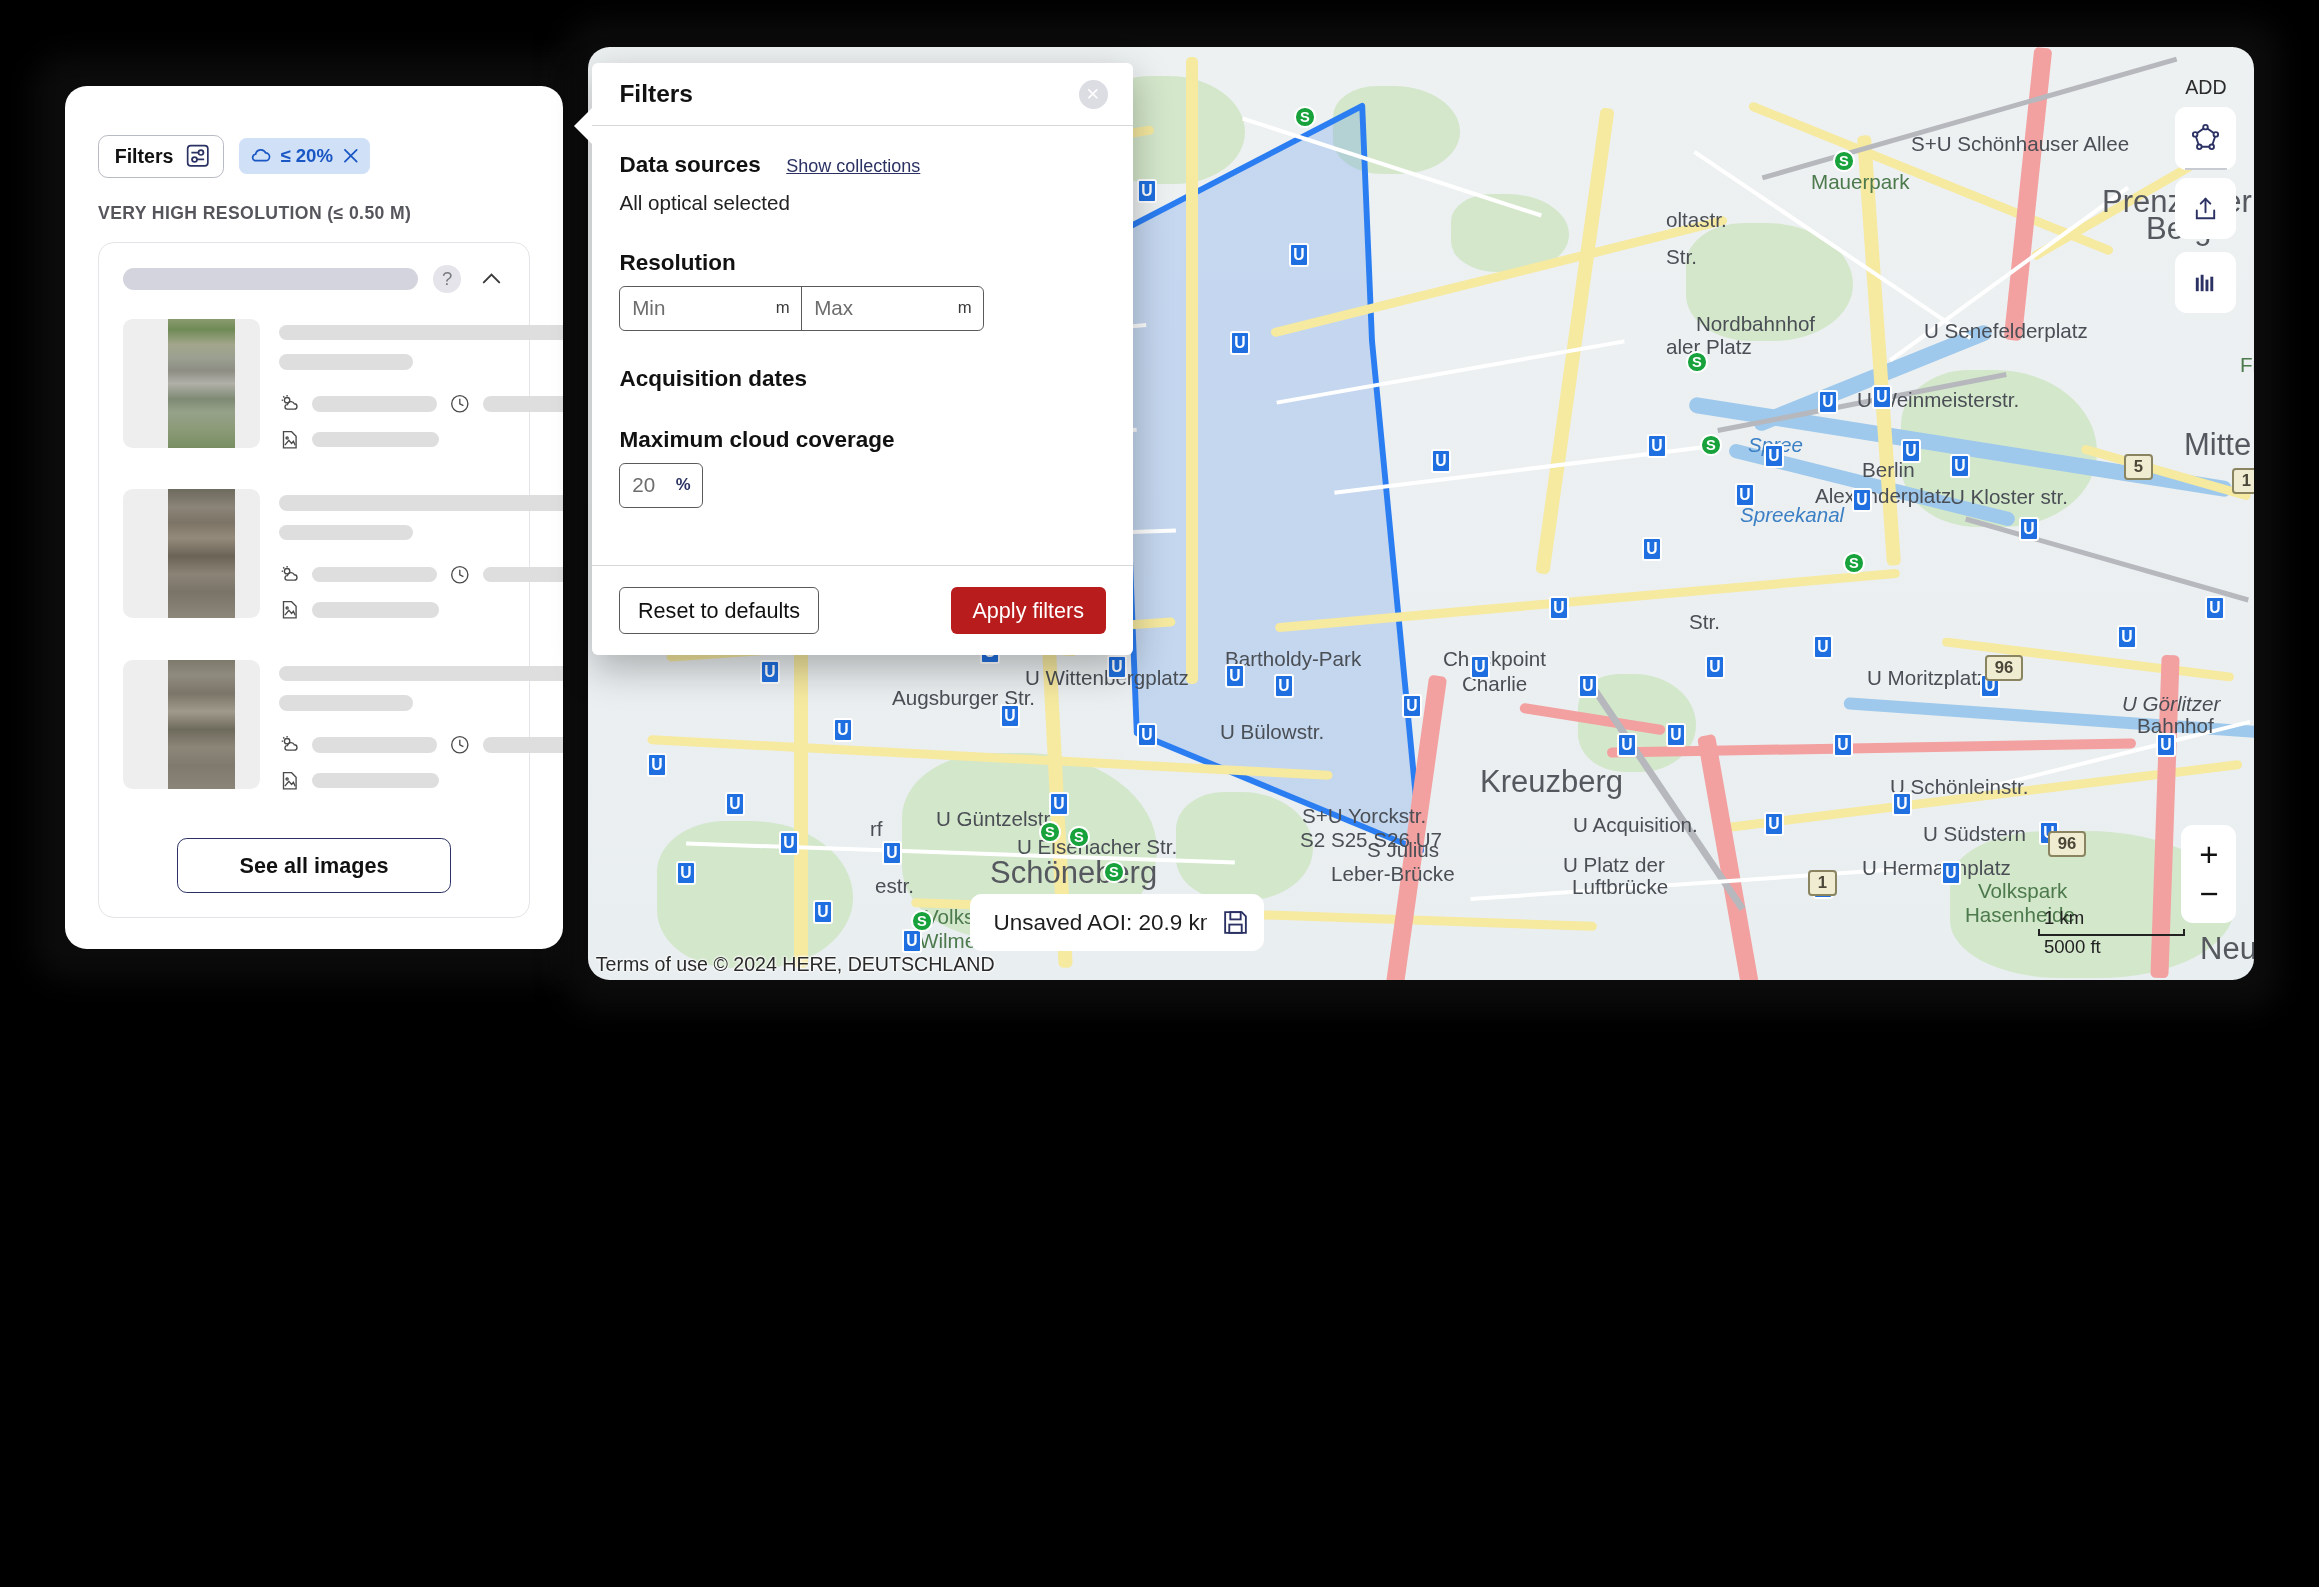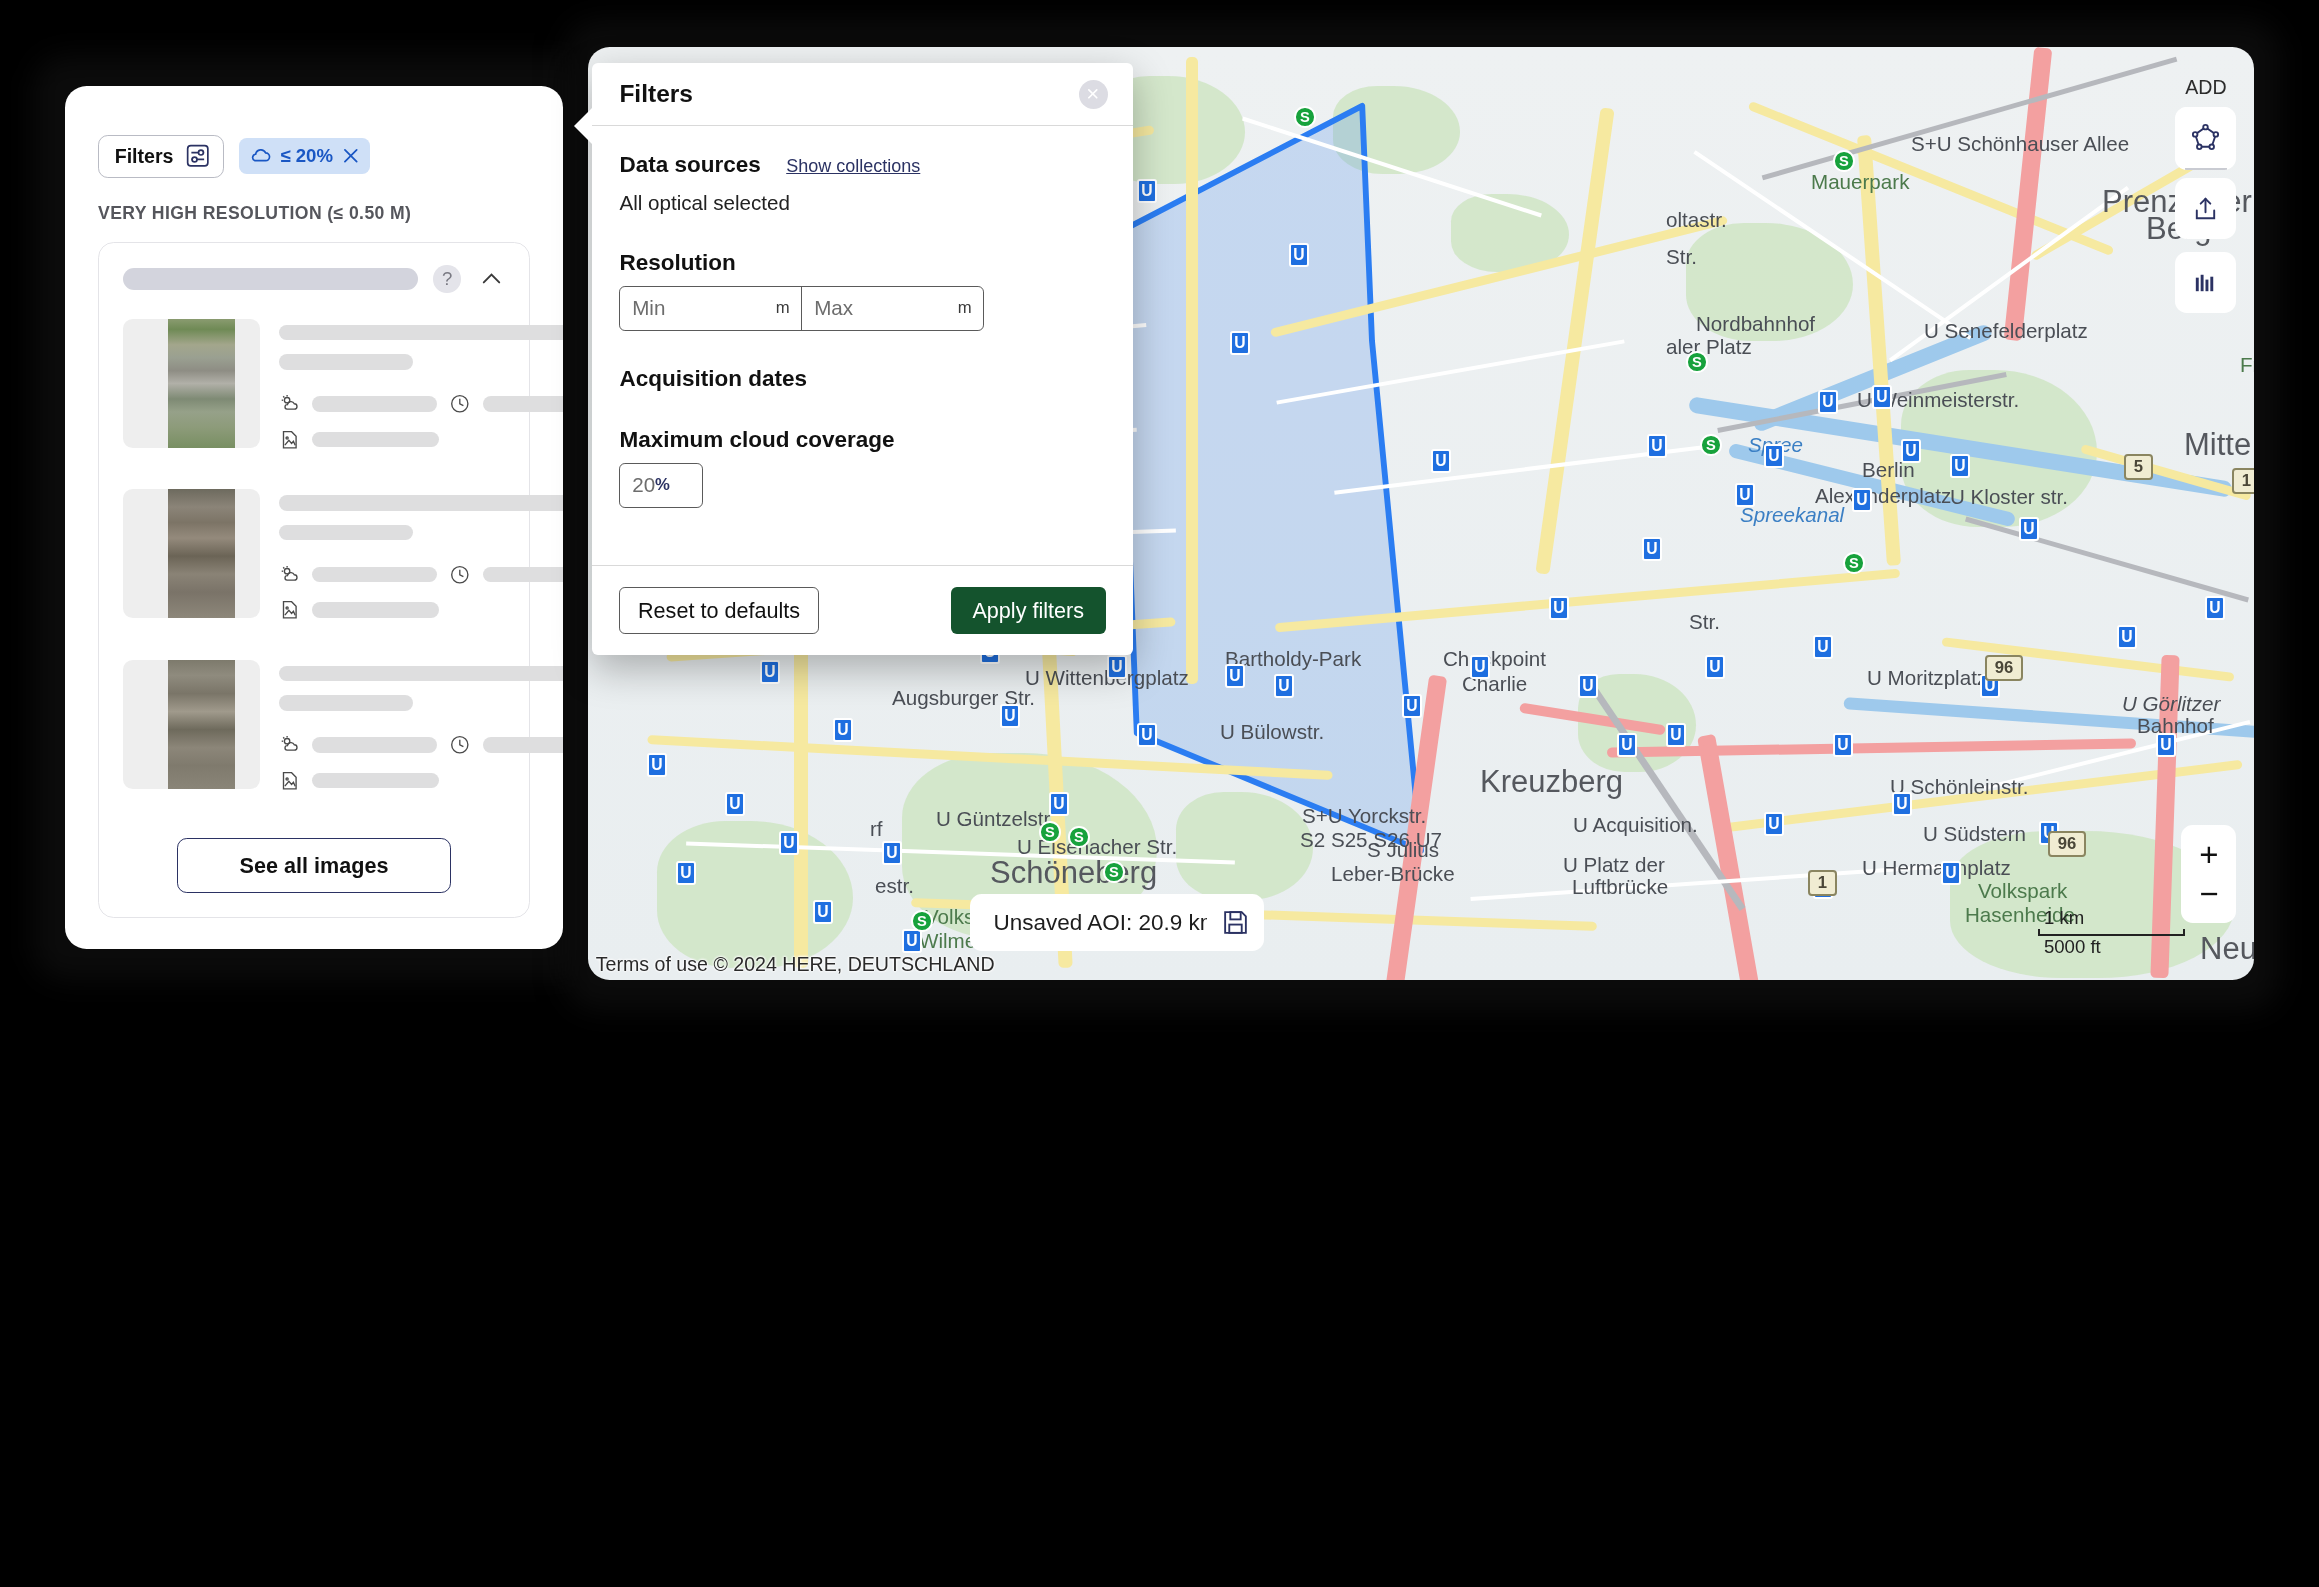--- a/index.html
+++ b/index.html
@@ -215,36 +215,36 @@
   .dual .cell {
     flex: 1; display:flex; align-items:center; justify-content: space-between;
     padding: 0 11.8px; font-size: 20.6px; color:#6d6d6d; cursor: text;
   }
   .dual .cell + .cell { border-left: 1.5px solid #5a5a5a; }
   .dual .unit { font-size: 16.7px; color:#3a3a3a; }
   .dual .xb { cursor:pointer; }
   .cloudbox {
     margin-top: 9.8px; width: 84px; height: 45px;
     border: 1.5px solid #5a5a5a; border-radius: 5.9px;
-    display:flex; align-items:center; justify-content: flex-start;
+    display:flex; align-items:center; justify-content: space-between;
     padding: 0 11.8px;
   }
   .cloudbox .v { font-size: 20.6px; color:#6d6d6d; }
   .cloudbox .pc { font-size: 16.7px; color:#2b3263; font-weight: 600; }
   .dlg-foot {
     border-top: 1px solid #d9d9d9; height: 90px;
     display:flex; align-items:center; justify-content: space-between;
     padding: 0 27.4px;
   }
   .btn-ghost {
     border: 1.5px solid #5a5a5a; border-radius: 5.9px; background:#fff;
     height: 47px; padding: 0 17.6px; font-size: 21.6px; color:#111; cursor:pointer;
   }
   .btn-primary {
-    background:#14532d; color:#fff; border:none; border-radius: 5.9px;
+    background:#b91c1c; color:#fff; border:none; border-radius: 5.9px;
     height: 47px; padding: 0 21.6px; font-size: 21.6px; cursor:pointer;
   }
 </style>
 </head>
 <body>
 
 <div id="stage">
 
   <div class="shadowframe" style="left:33px;top:55px;width:561px;height:925px;border-radius:33px;"></div>
   <div class="shadowframe" style="left:565px;top:19.6px;width:1715px;height:990px;border-radius:33px;"></div>

